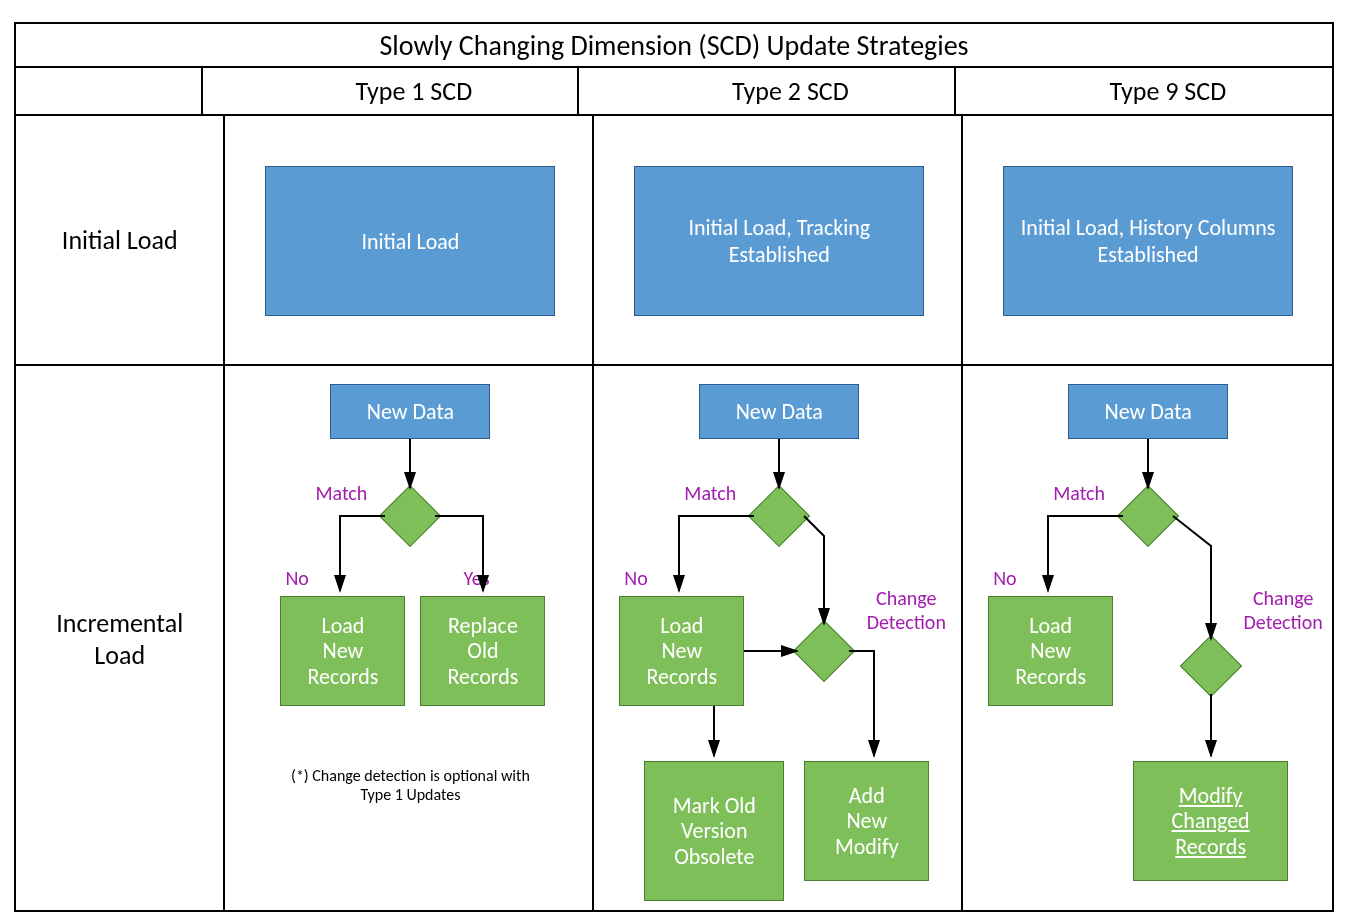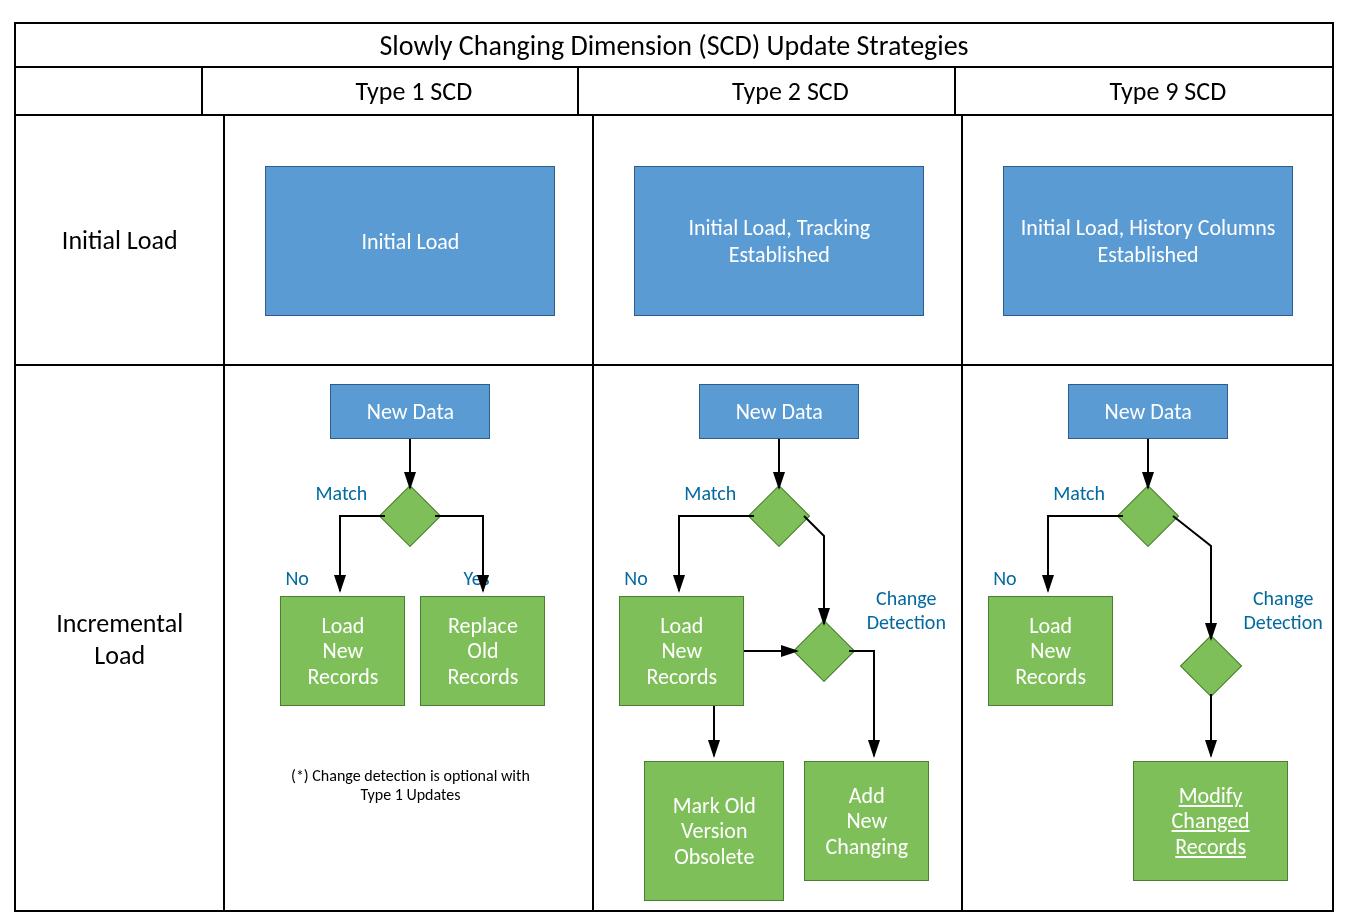--- a/index.html
+++ b/index.html
@@ -108,21 +108,21 @@
   svg.arrows {
     position: absolute;
     left: 0; top: 0;
     width: 370px;
     height: 546px;
     pointer-events: none;
   }
   .lbl {
     position: absolute;
     font-size: 20px;
-    color: #0369a1;
+    color: #a21caf;
     text-align: center;
   }
   .footnote {
     position: absolute;
     font-size: 16px;
     text-align: center;
     width: 260px;
   }
 </style>
 </head>
@@ -201,21 +201,21 @@
 Records</div>
 
       <div class="diamond" style="left:200px; top:255px;"></div>
       <div class="lbl" style="left:262px; top:220px; width:100px;">Change Detection</div>
 
       <div class="greenbox" style="left:50px; top:395px; width:140px; height:140px; white-space:pre-line;">Mark Old
 Version
 Obsolete</div>
       <div class="greenbox" style="left:210px; top:395px; width:125px; height:120px; white-space:pre-line;">Add
 New
-Changing</div>
+Modify</div>
 
       <svg class="arrows">
         <defs>
             <marker id="ah2" markerWidth="10" markerHeight="10" refX="8" refY="3" orient="auto">
               <path d="M0,0 L0,6 L9,3 z" fill="#000"></path>
             </marker>
           </defs>
         <line x1="185" y1="73" x2="185" y2="122" stroke="#000" stroke-width="2" marker-end="url(#ah2)"></line>
 
         <path d="M160 150 L85 150 L85 225" stroke="#000" stroke-width="2" fill="none" marker-end="url(#ah2)"></path>

